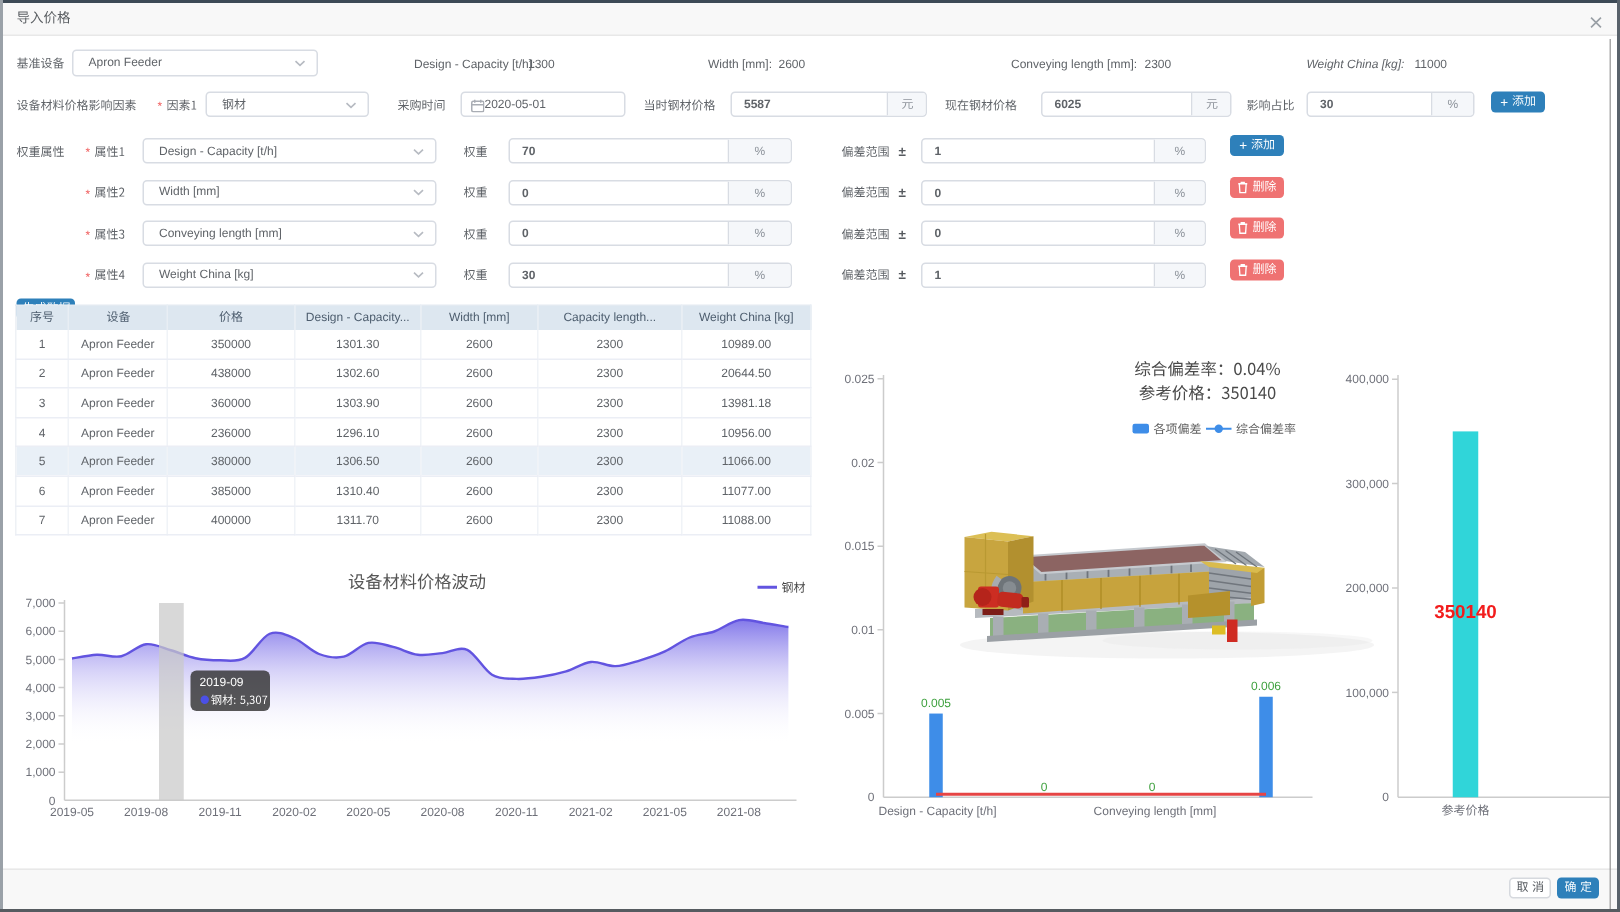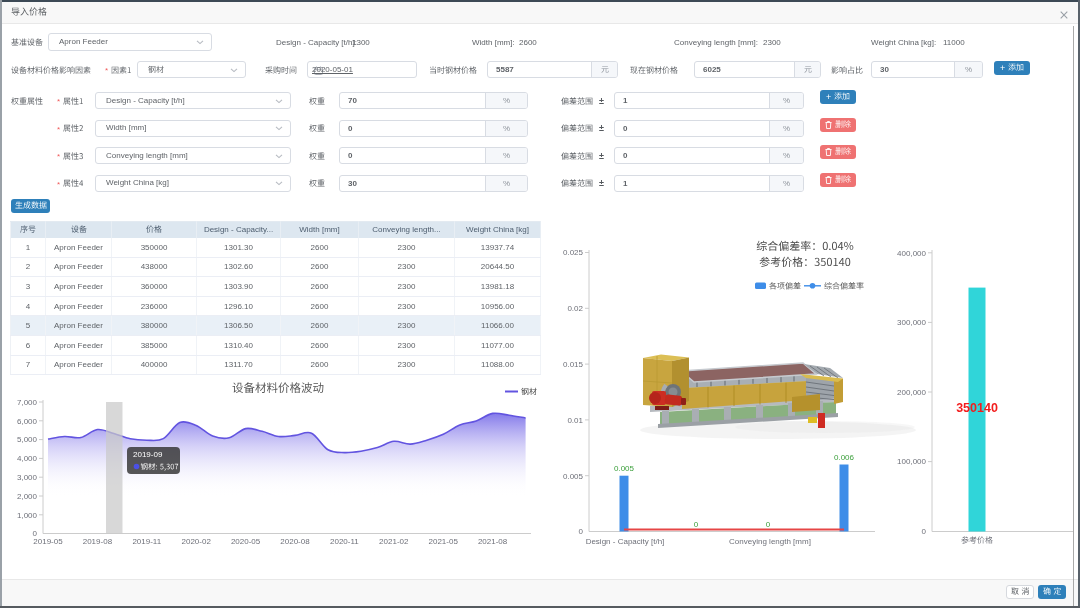--- a/index.html
+++ b/index.html
@@ -8,21 +8,21 @@
 .sel{position:absolute;background:#fff;border:1px solid #d8dce3;border-radius:3px;}
 .sel .t{position:absolute;left:10px;top:50%;transform:translateY(-50%);font-size:8px;color:#5f6368;white-space:nowrap;line-height:0;}
 .sel .tt{position:absolute;left:10px;top:50%;margin-top:-4.6px;font-size:8px;color:#5f6368;white-space:nowrap;}
 .sel .ch{position:absolute;right:7px;top:50%;margin-top:-2px;}
 .ig{position:absolute;border:1px solid #d8dce3;border-radius:3px;background:#fff;display:flex;}
 .ig .v{flex:1;font-size:8px;color:#5f6368;padding-left:8px;display:flex;align-items:center;font-weight:bold;}
 .ig .s{background:#f5f7fa;border-left:1px solid #d8dce3;color:#8d939b;font-size:8px;display:flex;align-items:center;justify-content:center;border-radius:0 2px 2px 0;}
 .btn{position:absolute;border-radius:3px;display:flex;align-items:center;justify-content:center;white-space:nowrap;}
 .bb{background:#2e80ba;color:#fff;}
 .br{background:#ef7272;color:#fff;}
-table.grid{position:absolute;left:10px;top:221px;border-collapse:collapse;table-layout:fixed;}
+table.grid{position:absolute;left:10px;top:203px;border-collapse:collapse;table-layout:fixed;}
 table.grid th{background:#dde7f0;font-weight:400;font-size:8px;color:#4d5d6e;height:16px;border-right:1px solid #e8eef4;border-top:1px solid #e3eaf1;padding:0;}
 table.grid td{font-size:8px;color:#5f6368;text-align:center;height:19.6px;border-right:1px solid #f0f3f7;border-bottom:1px solid #ebeef5;background:#fff;padding:0;}
 table.grid td:first-child,table.grid th:first-child{border-left:1px solid #eef1f5;}
 table.grid tr.hl td{background:#e9f0f7;}
 th svg,.lbl svg{vertical-align:top;}
 </style></head><body>
 <div class="abs" style="left:0;top:0;width:1080px;height:1.5px;background:#3d4a56;z-index:50;"></div>
 <div class="abs" style="left:0;top:0;width:1.5px;height:608px;background:#9aa1a8;z-index:50;"></div>
 <div class="abs" style="right:0;top:0;width:2px;height:608px;background:#59626b;z-index:50;"></div>
 <div class="abs" style="left:0;bottom:0;width:1080px;height:2px;background:#565b60;z-index:50;"></div>
@@ -42,21 +42,21 @@
     <svg class="ch" width="8" height="5" viewBox="0 0 8 5">
       <path d="M1 0.8 L4 3.6 L7 0.8" stroke="#b7bbc2" stroke-width="1.1" fill="none"></path>
     </svg>
   </div>
 <div class="txt" style="left:276px;top:37.5px;">Design - Capacity [t/h]:</div>
 <div class="txt" style="left:352px;top:37.5px;">1300</div>
 <div class="txt" style="left:472px;top:37.5px;">Width [mm]:</div>
 <div class="txt" style="left:519px;top:37.5px;">2600</div>
 <div class="txt" style="left:674px;top:37.5px;">Conveying length [mm]:</div>
 <div class="txt" style="left:763px;top:37.5px;">2300</div>
-<div class="txt" style="left:871px;top:37.5px;">Weight China [kg]:</div>
+<div class="txt" style="left:871px;top:37.5px;font-style:italic;">Weight China [kg]:</div>
 <div class="txt" style="left:943px;top:37.5px;">11000</div>
 <div class="lbl" style="left:11px;top:65.5px;"><svg width="80.0" height="9.3" viewBox="0 0 80.0 9.3">
       <path transform="translate(0 7.04)" d="M1 -6.2C1.4 -5.8 1.9 -5.3 2.2 -5L2.6 -5.4C2.3 -5.7 1.8 -6.2 1.4 -6.6ZM0.3 -4.2V-3.6H1.5V-0.8C1.5 -0.4 1.2 -0.1 1.1 0C1.2 0.1 1.3 0.3 1.4 0.5C1.5 0.3 1.7 0.2 3.2 -0.9C3.1 -1 3 -1.2 2.9 -1.4L2.1 -0.8V-4.2ZM3.9 -6.4V-5.5C3.9 -5 3.8 -4.3 2.7 -3.8C2.8 -3.7 3 -3.5 3.1 -3.4C4.2 -3.9 4.5 -4.8 4.5 -5.5V-5.9H5.9V-4.6C5.9 -4 6 -3.8 6.6 -3.8C6.7 -3.8 7.1 -3.8 7.2 -3.8C7.3 -3.8 7.5 -3.8 7.6 -3.8C7.6 -3.9 7.6 -4.2 7.6 -4.3C7.5 -4.3 7.3 -4.3 7.2 -4.3C7.1 -4.3 6.7 -4.3 6.6 -4.3C6.5 -4.3 6.5 -4.3 6.5 -4.6V-6.4ZM6.4 -2.6C6.2 -2 5.7 -1.5 5.2 -1C4.7 -1.5 4.2 -2 3.9 -2.6ZM3.1 -3.2V-2.6H3.5L3.4 -2.6C3.7 -1.8 4.2 -1.2 4.7 -0.7C4.1 -0.3 3.4 0 2.7 0.1C2.8 0.2 3 0.5 3 0.6C3.8 0.4 4.5 0.1 5.2 -0.3C5.8 0.1 6.5 0.5 7.3 0.7C7.4 0.5 7.6 0.3 7.7 0.1C6.9 0 6.2 -0.3 5.7 -0.7C6.3 -1.3 6.9 -2 7.2 -3L6.8 -3.2L6.7 -3.2ZM13.5 -5.5C13.1 -5.1 12.6 -4.7 12 -4.4C11.4 -4.7 11 -5 10.6 -5.4L10.7 -5.5ZM11 -6.7C10.6 -6 9.8 -5.2 8.6 -4.7C8.7 -4.6 8.9 -4.4 9 -4.3C9.5 -4.5 9.9 -4.8 10.2 -5C10.5 -4.7 10.9 -4.4 11.4 -4.2C10.4 -3.7 9.3 -3.5 8.2 -3.3C8.3 -3.2 8.5 -2.9 8.5 -2.8C9.7 -2.9 10.9 -3.3 12 -3.8C13 -3.3 14.2 -3 15.4 -2.9C15.5 -3 15.6 -3.3 15.8 -3.4C14.6 -3.5 13.6 -3.8 12.6 -4.2C13.4 -4.6 14 -5.2 14.5 -5.8L14.1 -6.1L14 -6H11.2C11.3 -6.2 11.5 -6.4 11.6 -6.6ZM10 -1H11.7V-0.1H10ZM10 -1.5V-2.3H11.7V-1.5ZM14 -1V-0.1H12.3V-1ZM14 -1.5H12.3V-2.3H14ZM9.4 -2.9V0.6H10V0.4H14V0.6H14.6V-2.9ZM22.2 -6.7V-5H19.8V-4.4H22C21.4 -3.2 20.4 -1.8 19.4 -1.1C19.5 -1 19.7 -0.8 19.8 -0.6C20.7 -1.3 21.6 -2.4 22.2 -3.6V-0.2C22.2 0 22.2 0 22 0C21.9 0 21.3 0 20.8 0C20.9 0.2 21 0.5 21 0.6C21.7 0.6 22.2 0.6 22.5 0.5C22.7 0.4 22.8 0.2 22.8 -0.2V-4.4H23.7V-5H22.8V-6.7ZM17.8 -6.7V-5H16.5V-4.4H17.7C17.4 -3.3 16.8 -2.1 16.2 -1.4C16.3 -1.2 16.5 -1 16.5 -0.8C17 -1.4 17.5 -2.3 17.8 -3.2V0.6H18.4V-3.5C18.8 -3.1 19.2 -2.5 19.3 -2.2L19.7 -2.7C19.5 -3 18.7 -3.9 18.4 -4.2V-4.4H19.5V-5H18.4V-6.7ZM24.4 -6.1C24.6 -5.5 24.8 -4.8 24.9 -4.3L25.3 -4.4C25.3 -4.9 25.1 -5.7 24.9 -6.2ZM27 -6.2C26.9 -5.7 26.7 -4.9 26.5 -4.4L26.9 -4.3C27.1 -4.8 27.3 -5.5 27.5 -6.1ZM28.1 -5.7C28.6 -5.5 29.1 -5 29.4 -4.7L29.7 -5.2C29.4 -5.5 28.9 -5.9 28.4 -6.2ZM27.7 -3.7C28.2 -3.5 28.8 -3 29.1 -2.8L29.4 -3.2C29.1 -3.5 28.5 -3.9 28 -4.1ZM24.4 -4V-3.5H25.5C25.2 -2.6 24.7 -1.5 24.2 -1C24.4 -0.8 24.5 -0.6 24.6 -0.4C25 -0.9 25.4 -1.8 25.7 -2.7V0.6H26.2V-2.7C26.5 -2.2 26.9 -1.6 27 -1.3L27.4 -1.8C27.3 -2 26.5 -3.1 26.2 -3.4V-3.5H27.5V-4H26.2V-6.7H25.7V-4ZM27.5 -1.6 27.6 -1.1 30.1 -1.5V0.6H30.7V-1.6L31.7 -1.8L31.6 -2.4L30.7 -2.2V-6.7H30.1V-2.1ZM37.8 -3.6V0.6H38.4V-3.6ZM35.5 -3.6V-2.5C35.5 -1.7 35.4 -0.5 34.3 0.3C34.4 0.4 34.6 0.6 34.7 0.7C36 -0.2 36.1 -1.6 36.1 -2.5V-3.6ZM36.8 -6.7C36.4 -5.7 35.5 -4.5 34.1 -3.7C34.2 -3.6 34.4 -3.4 34.4 -3.2C35.6 -3.9 36.4 -4.8 36.9 -5.7C37.6 -4.8 38.5 -3.9 39.3 -3.4C39.4 -3.5 39.6 -3.7 39.8 -3.8C38.8 -4.3 37.8 -5.3 37.2 -6.3L37.4 -6.6ZM34.1 -6.7C33.7 -5.5 33 -4.3 32.3 -3.5C32.4 -3.4 32.6 -3.1 32.6 -2.9C32.9 -3.2 33.1 -3.5 33.3 -3.8V0.6H33.9V-4.8C34.2 -5.4 34.5 -6 34.7 -6.5ZM44.6 -5.3H46.4C46.1 -4.8 45.8 -4.4 45.4 -4C45 -4.4 44.7 -4.8 44.5 -5.2ZM41.6 -6.7V-5H40.4V-4.4H41.5C41.3 -3.3 40.8 -2.1 40.2 -1.4C40.3 -1.3 40.5 -1 40.5 -0.9C40.9 -1.4 41.3 -2.3 41.6 -3.2V0.6H42.2V-3.4C42.4 -3 42.7 -2.6 42.8 -2.4L43.2 -2.8C43.1 -3.1 42.4 -3.8 42.2 -4.1V-4.4H43.1L42.9 -4.3C43 -4.2 43.3 -4 43.4 -3.9C43.6 -4.1 43.9 -4.4 44.2 -4.7C44.4 -4.3 44.7 -4 45 -3.6C44.3 -3 43.5 -2.6 42.7 -2.3C42.8 -2.2 43 -2 43.1 -1.8C43.3 -1.9 43.5 -2 43.7 -2.1V0.6H44.3V0.3H46.5V0.6H47.1V-2.2L47.4 -2C47.5 -2.2 47.7 -2.4 47.8 -2.5C47 -2.8 46.4 -3.1 45.8 -3.6C46.4 -4.2 46.8 -4.9 47.1 -5.7L46.7 -5.9L46.6 -5.9H44.9C45 -6.1 45.1 -6.3 45.2 -6.6L44.7 -6.7C44.3 -5.9 43.8 -5.1 43.2 -4.6V-5H42.2V-6.7ZM44.3 -0.2V-1.8H46.5V-0.2ZM44.1 -2.3C44.6 -2.5 45 -2.8 45.4 -3.2C45.8 -2.9 46.3 -2.6 46.8 -2.3ZM54.7 -6.6C54.3 -5.9 53.4 -5.2 52.7 -4.8C52.9 -4.7 53.1 -4.6 53.2 -4.4C53.9 -4.9 54.7 -5.6 55.3 -6.3ZM55 -4.4C54.5 -3.7 53.5 -3 52.7 -2.6C52.9 -2.5 53.1 -2.3 53.2 -2.2C54 -2.6 54.9 -3.4 55.5 -4.2ZM55.1 -2.1C54.6 -1.2 53.6 -0.3 52.5 0.1C52.6 0.2 52.8 0.4 52.9 0.6C54 0 55.1 -0.8 55.7 -1.9ZM49.5 -2.4H51.8V-1.8H49.5ZM51.3 -1C51.6 -0.6 51.9 -0.1 52.1 0.2L52.5 0C52.4 -0.3 52 -0.8 51.8 -1.2ZM49.4 -5.2H51.9V-4.7H49.4ZM49.4 -6H51.9V-5.5H49.4ZM48.9 -6.4V-4.3H52.5V-6.4ZM49.2 -1.1C49 -0.7 48.8 -0.3 48.4 0C48.6 0.1 48.8 0.2 48.9 0.3C49.2 0 49.5 -0.5 49.7 -1ZM50.2 -4.1C50.2 -4 50.3 -3.9 50.3 -3.7H48.5V-3.3H52.7V-3.7H51C50.9 -3.9 50.8 -4.1 50.7 -4.2ZM48.9 -2.9V-1.3H50.3V0C50.3 0.1 50.3 0.1 50.2 0.1C50.1 0.1 49.9 0.1 49.5 0.1C49.6 0.2 49.7 0.4 49.7 0.6C50.2 0.6 50.5 0.6 50.7 0.5C50.9 0.4 50.9 0.3 50.9 0V-1.3H52.4V-2.9ZM56.6 -6V-0.7H57.1V-1.5H58.6V-6ZM57.1 -5.4H58.1V-2H57.1ZM61 -6.7C60.9 -6.3 60.7 -5.8 60.6 -5.4H59.2V0.6H59.8V-4.8H62.9V-0.1C62.9 0 62.9 0.1 62.8 0.1C62.6 0.1 62.3 0.1 62 0.1C62 0.2 62.1 0.5 62.2 0.6C62.6 0.6 63 0.6 63.2 0.5C63.4 0.4 63.5 0.2 63.5 -0.1V-5.4H61.2C61.4 -5.7 61.5 -6.2 61.7 -6.6ZM60.8 -3.5H61.8V-1.7H60.8ZM60.4 -3.9V-0.8H60.8V-1.3H62.2V-3.9ZM67.8 -5.5C67.8 -5 67.8 -4.6 67.7 -4.2H65.7V-3.6H67.6C67.4 -2.5 67 -1.5 65.7 -1C65.8 -0.9 66 -0.7 66.1 -0.5C67.1 -1 67.7 -1.8 68 -2.7C68.7 -2 69.5 -1.2 69.9 -0.6L70.3 -1C69.9 -1.6 69 -2.5 68.1 -3.2L68.2 -3.6H70.3V-4.2H68.3C68.3 -4.6 68.4 -5 68.4 -5.5ZM64.7 -6.4V0.6H65.2V0.2H70.8V0.6H71.4V-6.4ZM65.2 -0.3V-5.8H70.8V-0.3ZM77.1 -0.7C77.8 -0.4 78.6 0.2 79 0.5L79.5 0.1C79.1 -0.2 78.2 -0.7 77.5 -1ZM74.3 -1C73.9 -0.6 73.1 -0.2 72.4 0.1C72.5 0.2 72.7 0.4 72.8 0.5C73.5 0.2 74.3 -0.3 74.9 -0.8ZM73.5 -2.4C73.7 -2.4 73.9 -2.4 75.5 -2.5C74.8 -2.2 74.2 -2 73.9 -1.9C73.4 -1.7 73 -1.6 72.8 -1.6C72.8 -1.5 72.9 -1.2 72.9 -1.1C73.1 -1.1 73.5 -1.2 75.8 -1.3V-0.1C75.8 0 75.8 0.1 75.7 0.1C75.5 0.1 75.1 0.1 74.6 0.1C74.7 0.2 74.8 0.4 74.8 0.6C75.4 0.6 75.8 0.6 76.1 0.5C76.3 0.4 76.4 0.3 76.4 0V-1.4L78.4 -1.5C78.6 -1.3 78.8 -1.1 78.9 -0.9L79.4 -1.3C79.1 -1.6 78.4 -2.2 77.8 -2.5L77.4 -2.2C77.6 -2.1 77.7 -2 77.9 -1.9L74.6 -1.7C75.7 -2.1 76.8 -2.5 77.9 -3.1L77.5 -3.5C77.2 -3.3 76.9 -3.2 76.6 -3L74.7 -2.9C75.1 -3.1 75.6 -3.3 76 -3.6L75.8 -3.7H79.6V-4.2H76.3V-4.7H78.8V-5.2H76.3V-5.7H79.2V-6.1H76.3V-6.7H75.7V-6.1H72.8V-5.7H75.7V-5.2H73.3V-4.7H75.7V-4.2H72.4V-3.7H75.2C74.7 -3.4 74.1 -3.1 73.9 -3C73.7 -2.9 73.5 -2.9 73.4 -2.9C73.4 -2.7 73.5 -2.5 73.5 -2.4Z" fill="#5f6368"></path>
     </svg></div>
 <div class="txt" style="left:105px;top:66px;color:#f05b5b;">*</div>
 <div class="lbl" style="left:111px;top:65.5px;"><svg width="20.4" height="9.3" viewBox="0 0 20.4 9.3">
       <path transform="translate(0 7.04)" d="M3.8 -5.5C3.8 -5 3.8 -4.6 3.7 -4.2H1.7V-3.6H3.6C3.4 -2.5 3 -1.5 1.7 -1C1.8 -0.9 2 -0.7 2.1 -0.5C3.1 -1 3.7 -1.8 4 -2.7C4.7 -2 5.5 -1.2 5.9 -0.6L6.3 -1C5.9 -1.6 5 -2.5 4.1 -3.2L4.2 -3.6H6.3V-4.2H4.3C4.3 -4.6 4.4 -5 4.4 -5.5ZM0.7 -6.4V0.6H1.2V0.2H6.8V0.6H7.4V-6.4ZM1.2 -0.3V-5.8H6.8V-0.3ZM13.1 -0.7C13.8 -0.4 14.6 0.2 15 0.5L15.5 0.1C15.1 -0.2 14.2 -0.7 13.5 -1ZM10.3 -1C9.9 -0.6 9.1 -0.2 8.4 0.1C8.5 0.2 8.7 0.4 8.8 0.5C9.5 0.2 10.3 -0.3 10.9 -0.8ZM9.5 -2.4C9.7 -2.4 9.9 -2.4 11.5 -2.5C10.8 -2.2 10.2 -2 9.9 -1.9C9.4 -1.7 9 -1.6 8.8 -1.6C8.8 -1.5 8.9 -1.2 8.9 -1.1C9.1 -1.1 9.5 -1.2 11.8 -1.3V-0.1C11.8 0 11.8 0.1 11.7 0.1C11.5 0.1 11.1 0.1 10.6 0.1C10.7 0.2 10.8 0.4 10.8 0.6C11.4 0.6 11.8 0.6 12.1 0.5C12.3 0.4 12.4 0.3 12.4 0V-1.4L14.4 -1.5C14.6 -1.3 14.8 -1.1 14.9 -0.9L15.4 -1.3C15.1 -1.6 14.4 -2.2 13.8 -2.5L13.4 -2.2C13.6 -2.1 13.7 -2 13.9 -1.9L10.6 -1.7C11.7 -2.1 12.8 -2.5 13.9 -3.1L13.5 -3.5C13.2 -3.3 12.9 -3.2 12.6 -3L10.7 -2.9C11.1 -3.1 11.6 -3.3 12 -3.6L11.8 -3.7H15.6V-4.2H12.3V-4.7H14.8V-5.2H12.3V-5.7H15.2V-6.1H12.3V-6.7H11.7V-6.1H8.8V-5.7H11.7V-5.2H9.3V-4.7H11.7V-4.2H8.4V-3.7H11.2C10.7 -3.4 10.1 -3.1 9.9 -3C9.7 -2.9 9.5 -2.9 9.4 -2.9C9.4 -2.7 9.5 -2.5 9.5 -2.4ZM16.7 0H19.9V-0.6H18.7V-5.9H18.2C17.9 -5.7 17.5 -5.5 17 -5.4V-5H18V-0.6H16.7Z" fill="#5f6368"></path>
     </svg></div>
 <div class="sel" style="left:137px;top:61px;width:109px;height:17px;">
     <span class="t"><svg width="16.0" height="9.3" viewBox="0 0 16.0 9.3">
@@ -69,21 +69,21 @@
 <div class="lbl" style="left:265px;top:65.5px;"><svg width="32.0" height="9.3" viewBox="0 0 32.0 9.3">
       <path transform="translate(0 7.04)" d="M6.4 -5.5C6.1 -4.9 5.6 -4.1 5.2 -3.5L5.7 -3.3C6.1 -3.8 6.6 -4.6 7 -5.3ZM1.1 -5C1.5 -4.5 1.8 -3.9 1.9 -3.5L2.5 -3.7C2.3 -4.1 2 -4.7 1.7 -5.2ZM3.3 -5.3C3.5 -4.8 3.7 -4.2 3.8 -3.8L4.4 -4C4.3 -4.4 4.1 -5 3.9 -5.5ZM6.6 -6.6C5.2 -6.4 2.8 -6.2 0.7 -6.1C0.8 -5.9 0.9 -5.7 0.9 -5.5C3 -5.6 5.5 -5.8 7.1 -6.1ZM0.5 -3V-2.4H3.2C2.5 -1.5 1.3 -0.6 0.3 -0.2C0.4 -0.1 0.6 0.2 0.7 0.3C1.8 -0.2 2.9 -1.1 3.7 -2.1V0.6H4.3V-2.1C5.1 -1.1 6.2 -0.2 7.3 0.3C7.4 0.2 7.6 -0.1 7.7 -0.2C6.7 -0.6 5.5 -1.5 4.8 -2.4H7.5V-3H4.3V-3.7H3.7V-3ZM9.7 -5.1V-3C9.7 -2 9.6 -0.6 8.3 0.2C8.4 0.3 8.6 0.5 8.6 0.6C10 -0.3 10.2 -1.8 10.2 -3V-5.1ZM10.1 -0.9C10.5 -0.5 11 0.1 11.2 0.5L11.6 0.2C11.4 -0.2 10.9 -0.8 10.5 -1.2ZM8.6 -6.2V-1.4H9.1V-5.7H10.8V-1.4H11.3V-6.2ZM12.6 -6.7C12.3 -5.7 11.9 -4.7 11.3 -4C11.5 -3.9 11.7 -3.8 11.8 -3.7C12.1 -4 12.3 -4.4 12.5 -4.9H14.9C14.8 -1.6 14.7 -0.3 14.4 -0.1C14.4 0 14.3 0.1 14.1 0.1C14 0.1 13.6 0.1 13.2 0C13.3 0.2 13.3 0.4 13.4 0.6C13.7 0.6 14.1 0.6 14.4 0.6C14.6 0.6 14.8 0.5 15 0.3C15.3 -0.1 15.4 -1.3 15.5 -5.1C15.5 -5.2 15.5 -5.5 15.5 -5.5H12.8C12.9 -5.8 13 -6.2 13.1 -6.6ZM13.4 -3.1C13.5 -2.8 13.6 -2.4 13.8 -2L12.4 -1.8C12.8 -2.5 13 -3.3 13.2 -4.1L12.7 -4.3C12.5 -3.4 12.2 -2.4 12 -2.1C11.9 -1.8 11.8 -1.6 11.7 -1.6C11.8 -1.5 11.8 -1.2 11.9 -1.1C12 -1.2 12.3 -1.2 13.9 -1.6C13.9 -1.4 14 -1.2 14 -1.1L14.5 -1.3C14.4 -1.7 14.1 -2.6 13.8 -3.2ZM19.8 -3.6C20.2 -3 20.8 -2.2 21 -1.7L21.5 -2C21.3 -2.5 20.7 -3.3 20.3 -3.9ZM18.6 -3.2V-1.4H17.2V-3.2ZM18.6 -3.8H17.2V-5.5H18.6ZM16.6 -6V-0.2H17.2V-0.8H19.2V-6ZM22.1 -6.7V-5.1H19.5V-4.5H22.1V-0.3C22.1 -0.1 22 0 21.9 0C21.7 0 21.1 0 20.5 -0.1C20.6 0.1 20.7 0.4 20.7 0.6C21.5 0.6 22 0.6 22.3 0.4C22.6 0.4 22.7 0.2 22.7 -0.3V-4.5H23.7V-5.1H22.7V-6.7ZM24.7 -4.9V0.6H25.3V-4.9ZM24.8 -6.3C25.2 -6 25.6 -5.5 25.8 -5.2L26.3 -5.5C26.1 -5.8 25.7 -6.3 25.3 -6.6ZM27 -2.4H29V-1.3H27ZM27 -3.9H29V-2.9H27ZM26.5 -4.4V-0.8H29.5V-4.4ZM26.8 -6.3V-5.7H30.7V-0.1C30.7 0 30.7 0 30.6 0.1C30.4 0.1 30.1 0.1 29.8 0C29.9 0.2 29.9 0.5 30 0.6C30.5 0.6 30.8 0.6 31 0.5C31.2 0.4 31.3 0.2 31.3 -0.1V-6.3Z" fill="#5f6368"></path>
     </svg></div>
 <div class="sel" style="left:307px;top:61px;width:110px;height:17px;">
     <svg style="position:absolute;left:6px;top:4px;" width="9" height="9" viewBox="0 0 9 9">
       <rect x="0.5" y="1.5" width="8" height="7" rx="1" fill="none" stroke="#a9adb4"></rect>
       <line x1="2.5" y1="0.5" x2="2.5" y2="2.5" stroke="#a9adb4"></line>
       <line x1="6.5" y1="0.5" x2="6.5" y2="2.5" stroke="#a9adb4"></line>
       <line x1="0.5" y1="3.8" x2="8.5" y2="3.8" stroke="#a9adb4"></line>
     </svg>
-    <span class="tt" style="left:4px;text-decoration:underline;">2020-05-01</span>
+    <span class="tt" style="left:15px;">2020-05-01</span>
   </div>
 <div class="lbl" style="left:429px;top:65.5px;"><svg width="48.0" height="9.3" viewBox="0 0 48.0 9.3">
       <path transform="translate(0 7.04)" d="M1 -6.2C1.4 -5.6 1.8 -4.8 2 -4.3L2.6 -4.6C2.4 -5.1 2 -5.8 1.5 -6.4ZM6.4 -6.4C6.2 -5.8 5.7 -5 5.4 -4.4L5.9 -4.2C6.3 -4.8 6.7 -5.5 7.1 -6.2ZM0.9 -0.3V0.3H6.3V0.6H7V-3.9H4.3V-6.7H3.7V-3.9H1.1V-3.3H6.3V-2.1H1.3V-1.6H6.3V-0.3ZM11.8 -3.6C12.2 -3 12.8 -2.2 13 -1.7L13.5 -2C13.3 -2.5 12.7 -3.3 12.3 -3.9ZM10.6 -3.2V-1.4H9.2V-3.2ZM10.6 -3.8H9.2V-5.5H10.6ZM8.6 -6V-0.2H9.2V-0.8H11.2V-6ZM14.1 -6.7V-5.1H11.5V-4.5H14.1V-0.3C14.1 -0.1 14 0 13.9 0C13.7 0 13.1 0 12.5 -0.1C12.6 0.1 12.7 0.4 12.7 0.6C13.5 0.6 14 0.6 14.3 0.4C14.6 0.4 14.7 0.2 14.7 -0.3V-4.5H15.7V-5.1H14.7V-6.7ZM17.4 -6.7C17.1 -6 16.7 -5.2 16.3 -4.8C16.4 -4.6 16.5 -4.3 16.6 -4.2C16.8 -4.5 17.1 -4.8 17.3 -5.2H19.2V-5.8H17.6C17.7 -6 17.8 -6.3 17.9 -6.5ZM17.5 0.6C17.7 0.5 17.9 0.3 19.2 -0.4C19.2 -0.5 19.1 -0.7 19.1 -0.9L18.2 -0.4V-2.2H19.2V-2.8H18.2V-3.8H19.1V-4.4H16.9V-3.8H17.6V-2.8H16.5V-2.2H17.6V-0.4C17.6 -0.1 17.4 0 17.3 0.1C17.4 0.2 17.5 0.4 17.5 0.6ZM19.4 -6.3V0.6H20V-5.8H22.9V-0.2C22.9 0 22.8 0 22.7 0C22.6 0 22.2 0 21.8 0C21.9 0.1 22 0.4 22 0.5C22.6 0.5 22.9 0.5 23.1 0.4C23.3 0.3 23.4 0.2 23.4 -0.2V-6.3ZM22 -5.5C21.8 -4.8 21.7 -4.2 21.4 -3.5C21.2 -4 20.9 -4.5 20.6 -5L20.2 -4.8C20.5 -4.2 20.9 -3.5 21.2 -2.9C20.9 -2 20.5 -1.2 20 -0.6C20.2 -0.6 20.4 -0.4 20.5 -0.3C20.9 -0.9 21.2 -1.6 21.5 -2.3C21.8 -1.7 22 -1.2 22.2 -0.8L22.6 -1C22.4 -1.6 22.1 -2.2 21.8 -2.9C22 -3.7 22.3 -4.5 22.5 -5.4ZM30.2 -6.7V-5H27.8V-4.4H30C29.4 -3.2 28.4 -1.8 27.4 -1.1C27.5 -1 27.7 -0.8 27.8 -0.6C28.7 -1.3 29.6 -2.4 30.2 -3.6V-0.2C30.2 0 30.2 0 30 0C29.9 0 29.3 0 28.8 0C28.9 0.2 29 0.5 29 0.6C29.7 0.6 30.2 0.6 30.5 0.5C30.7 0.4 30.8 0.2 30.8 -0.2V-4.4H31.7V-5H30.8V-6.7ZM25.8 -6.7V-5H24.5V-4.4H25.7C25.4 -3.3 24.8 -2.1 24.2 -1.4C24.3 -1.2 24.5 -1 24.5 -0.8C25 -1.4 25.5 -2.3 25.8 -3.2V0.6H26.4V-3.5C26.8 -3.1 27.2 -2.5 27.3 -2.2L27.7 -2.7C27.5 -3 26.7 -3.9 26.4 -4.2V-4.4H27.5V-5H26.4V-6.7ZM37.8 -3.6V0.6H38.4V-3.6ZM35.5 -3.6V-2.5C35.5 -1.7 35.4 -0.5 34.3 0.3C34.4 0.4 34.6 0.6 34.7 0.7C36 -0.2 36.1 -1.6 36.1 -2.5V-3.6ZM36.8 -6.7C36.4 -5.7 35.5 -4.5 34.1 -3.7C34.2 -3.6 34.4 -3.4 34.4 -3.2C35.6 -3.9 36.4 -4.8 36.9 -5.7C37.6 -4.8 38.5 -3.9 39.3 -3.4C39.4 -3.5 39.6 -3.7 39.8 -3.8C38.8 -4.3 37.8 -5.3 37.2 -6.3L37.4 -6.6ZM34.1 -6.7C33.7 -5.5 33 -4.3 32.3 -3.5C32.4 -3.4 32.6 -3.1 32.6 -2.9C32.9 -3.2 33.1 -3.5 33.3 -3.8V0.6H33.9V-4.8C34.2 -5.4 34.5 -6 34.7 -6.5ZM44.6 -5.3H46.4C46.1 -4.8 45.8 -4.4 45.4 -4C45 -4.4 44.7 -4.8 44.5 -5.2ZM41.6 -6.7V-5H40.4V-4.4H41.5C41.3 -3.3 40.8 -2.1 40.2 -1.4C40.3 -1.3 40.5 -1 40.5 -0.9C40.9 -1.4 41.3 -2.3 41.6 -3.2V0.6H42.2V-3.4C42.4 -3 42.7 -2.6 42.8 -2.4L43.2 -2.8C43.1 -3.1 42.4 -3.8 42.2 -4.1V-4.4H43.1L42.9 -4.3C43 -4.2 43.3 -4 43.4 -3.9C43.6 -4.1 43.9 -4.4 44.2 -4.7C44.4 -4.3 44.7 -4 45 -3.6C44.3 -3 43.5 -2.6 42.7 -2.3C42.8 -2.2 43 -2 43.1 -1.8C43.3 -1.9 43.5 -2 43.7 -2.1V0.6H44.3V0.3H46.5V0.6H47.1V-2.2L47.4 -2C47.5 -2.2 47.7 -2.4 47.8 -2.5C47 -2.8 46.4 -3.1 45.8 -3.6C46.4 -4.2 46.8 -4.9 47.1 -5.7L46.7 -5.9L46.6 -5.9H44.9C45 -6.1 45.1 -6.3 45.2 -6.6L44.7 -6.7C44.3 -5.9 43.8 -5.1 43.2 -4.6V-5H42.2V-6.7ZM44.3 -0.2V-1.8H46.5V-0.2ZM44.1 -2.3C44.6 -2.5 45 -2.8 45.4 -3.2C45.8 -2.9 46.3 -2.6 46.8 -2.3Z" fill="#5f6368"></path>
     </svg></div>
 <div class="ig" style="left:487px;top:61px;width:131px;height:17px;">
     <div class="v">5587</div>
     <div class="s" style="width:26px;">
       <svg width="8.0" height="9.3" viewBox="0 0 8.0 9.3">
         <path transform="translate(0 7.04)" d="M1.2 -6.1V-5.5H6.9V-6.1ZM0.5 -3.9V-3.3H2.5C2.4 -1.8 2.1 -0.5 0.4 0.2C0.5 0.3 0.7 0.5 0.8 0.6C2.6 -0.1 3 -1.5 3.2 -3.3H4.7V-0.4C4.7 0.3 4.9 0.5 5.6 0.5C5.7 0.5 6.6 0.5 6.7 0.5C7.4 0.5 7.6 0.1 7.7 -1.3C7.5 -1.3 7.2 -1.4 7.1 -1.5C7.1 -0.3 7 -0.1 6.7 -0.1C6.5 -0.1 5.8 -0.1 5.6 -0.1C5.3 -0.1 5.3 -0.1 5.3 -0.4V-3.3H7.5V-3.9Z" fill="#8d939b"></path>
       </svg>
@@ -261,31 +261,31 @@
             <path transform="translate(0 7.04)" d="M3 -3.5C3.5 -3.3 4.1 -3 4.7 -2.7H1.8V-2.2H4.3V-0.1C4.3 0.1 4.3 0.1 4.1 0.1C4 0.1 3.4 0.1 2.9 0.1C2.9 0.3 3 0.5 3.1 0.6C3.8 0.6 4.3 0.6 4.6 0.6C4.8 0.5 4.9 0.3 4.9 -0.1V-2.2H6.7C6.4 -1.8 6.1 -1.4 5.8 -1.2L6.3 -0.9C6.7 -1.3 7.2 -2 7.6 -2.5L7.2 -2.7L7.1 -2.7H5.6L5.6 -2.8C5.5 -2.8 5.3 -3 5 -3.1C5.7 -3.4 6.4 -3.9 6.9 -4.4L6.5 -4.7L6.3 -4.7H2.3V-4.2H5.8C5.4 -3.9 5 -3.6 4.5 -3.3C4.1 -3.5 3.7 -3.7 3.3 -3.8ZM3.8 -6.6C3.9 -6.4 4 -6.1 4.1 -5.8H1V-3.6C1 -2.4 0.9 -0.8 0.2 0.3C0.4 0.4 0.6 0.6 0.8 0.7C1.4 -0.6 1.5 -2.4 1.5 -3.6V-5.3H7.6V-5.8H4.8C4.7 -6.1 4.5 -6.5 4.3 -6.8ZM10.1 -5.9H13.9V-4.8H10.1ZM9.5 -6.4V-4.2H14.5V-6.4ZM8.5 -3.5V-3H10.2C10 -2.5 9.8 -1.9 9.6 -1.5H13.8C13.7 -0.6 13.5 -0.2 13.3 0C13.2 0.1 13.1 0.1 12.9 0.1C12.7 0.1 12.1 0.1 11.6 0C11.7 0.2 11.7 0.4 11.8 0.6C12.3 0.6 12.8 0.6 13.1 0.6C13.4 0.6 13.6 0.6 13.8 0.4C14.1 0.1 14.3 -0.5 14.5 -1.8C14.5 -1.9 14.5 -2.1 14.5 -2.1H10.5L10.8 -3H15.5V-3.5Z" fill="#4d5d6e"></path>
           </svg></th>
         <th><svg width="16.0" height="9.3" viewBox="0 0 16.0 9.3">
             <path transform="translate(0 7.04)" d="M1 -6.2C1.4 -5.8 1.9 -5.3 2.2 -5L2.6 -5.4C2.3 -5.7 1.8 -6.2 1.4 -6.6ZM0.3 -4.2V-3.6H1.5V-0.8C1.5 -0.4 1.2 -0.1 1.1 0C1.2 0.1 1.3 0.3 1.4 0.5C1.5 0.3 1.7 0.2 3.2 -0.9C3.1 -1 3 -1.2 2.9 -1.4L2.1 -0.8V-4.2ZM3.9 -6.4V-5.5C3.9 -5 3.8 -4.3 2.7 -3.8C2.8 -3.7 3 -3.5 3.1 -3.4C4.2 -3.9 4.5 -4.8 4.5 -5.5V-5.9H5.9V-4.6C5.9 -4 6 -3.8 6.6 -3.8C6.7 -3.8 7.1 -3.8 7.2 -3.8C7.3 -3.8 7.5 -3.8 7.6 -3.8C7.6 -3.9 7.6 -4.2 7.6 -4.3C7.5 -4.3 7.3 -4.3 7.2 -4.3C7.1 -4.3 6.7 -4.3 6.6 -4.3C6.5 -4.3 6.5 -4.3 6.5 -4.6V-6.4ZM6.4 -2.6C6.2 -2 5.7 -1.5 5.2 -1C4.7 -1.5 4.2 -2 3.9 -2.6ZM3.1 -3.2V-2.6H3.5L3.4 -2.6C3.7 -1.8 4.2 -1.2 4.7 -0.7C4.1 -0.3 3.4 0 2.7 0.1C2.8 0.2 3 0.5 3 0.6C3.8 0.4 4.5 0.1 5.2 -0.3C5.8 0.1 6.5 0.5 7.3 0.7C7.4 0.5 7.6 0.3 7.7 0.1C6.9 0 6.2 -0.3 5.7 -0.7C6.3 -1.3 6.9 -2 7.2 -3L6.8 -3.2L6.7 -3.2ZM13.5 -5.5C13.1 -5.1 12.6 -4.7 12 -4.4C11.4 -4.7 11 -5 10.6 -5.4L10.7 -5.5ZM11 -6.7C10.6 -6 9.8 -5.2 8.6 -4.7C8.7 -4.6 8.9 -4.4 9 -4.3C9.5 -4.5 9.9 -4.8 10.2 -5C10.5 -4.7 10.9 -4.4 11.4 -4.2C10.4 -3.7 9.3 -3.5 8.2 -3.3C8.3 -3.2 8.5 -2.9 8.5 -2.8C9.7 -2.9 10.9 -3.3 12 -3.8C13 -3.3 14.2 -3 15.4 -2.9C15.5 -3 15.6 -3.3 15.8 -3.4C14.6 -3.5 13.6 -3.8 12.6 -4.2C13.4 -4.6 14 -5.2 14.5 -5.8L14.1 -6.1L14 -6H11.2C11.3 -6.2 11.5 -6.4 11.6 -6.6ZM10 -1H11.7V-0.1H10ZM10 -1.5V-2.3H11.7V-1.5ZM14 -1V-0.1H12.3V-1ZM14 -1.5H12.3V-2.3H14ZM9.4 -2.9V0.6H10V0.4H14V0.6H14.6V-2.9Z" fill="#4d5d6e"></path>
           </svg></th>
         <th><svg width="16.0" height="9.3" viewBox="0 0 16.0 9.3">
             <path transform="translate(0 7.04)" d="M5.8 -3.6V0.6H6.4V-3.6ZM3.5 -3.6V-2.5C3.5 -1.7 3.4 -0.5 2.3 0.3C2.4 0.4 2.6 0.6 2.7 0.7C4 -0.2 4.1 -1.6 4.1 -2.5V-3.6ZM4.8 -6.7C4.4 -5.7 3.5 -4.5 2.1 -3.7C2.2 -3.6 2.4 -3.4 2.4 -3.2C3.6 -3.9 4.4 -4.8 4.9 -5.7C5.6 -4.8 6.5 -3.9 7.3 -3.4C7.4 -3.5 7.6 -3.7 7.8 -3.8C6.8 -4.3 5.8 -5.3 5.2 -6.3L5.4 -6.6ZM2.1 -6.7C1.7 -5.5 1 -4.3 0.3 -3.5C0.4 -3.4 0.6 -3.1 0.6 -2.9C0.9 -3.2 1.1 -3.5 1.3 -3.8V0.6H1.9V-4.8C2.2 -5.4 2.5 -6 2.7 -6.5ZM12.6 -5.3H14.4C14.1 -4.8 13.8 -4.4 13.4 -4C13 -4.4 12.7 -4.8 12.5 -5.2ZM9.6 -6.7V-5H8.4V-4.4H9.5C9.3 -3.3 8.8 -2.1 8.2 -1.4C8.3 -1.3 8.5 -1 8.5 -0.9C8.9 -1.4 9.3 -2.3 9.6 -3.2V0.6H10.2V-3.4C10.4 -3 10.7 -2.6 10.8 -2.4L11.2 -2.8C11.1 -3.1 10.4 -3.8 10.2 -4.1V-4.4H11.1L10.9 -4.3C11 -4.2 11.3 -4 11.4 -3.9C11.6 -4.1 11.9 -4.4 12.2 -4.7C12.4 -4.3 12.7 -4 13 -3.6C12.3 -3 11.5 -2.6 10.7 -2.3C10.8 -2.2 11 -2 11.1 -1.8C11.3 -1.9 11.5 -2 11.7 -2.1V0.6H12.3V0.3H14.5V0.6H15.1V-2.2L15.4 -2C15.5 -2.2 15.7 -2.4 15.8 -2.5C15 -2.8 14.4 -3.1 13.8 -3.6C14.4 -4.2 14.8 -4.9 15.1 -5.7L14.7 -5.9L14.6 -5.9H12.9C13 -6.1 13.1 -6.3 13.2 -6.6L12.7 -6.7C12.3 -5.9 11.8 -5.1 11.2 -4.6V-5H10.2V-6.7ZM12.3 -0.2V-1.8H14.5V-0.2ZM12.1 -2.3C12.6 -2.5 13 -2.8 13.4 -3.2C13.8 -2.9 14.3 -2.6 14.8 -2.3Z" fill="#4d5d6e"></path>
           </svg></th>
         <th>Design - Capacity...</th>
         <th>Width [mm]</th>
-        <th>Conveying length...</th>
+        <th>Capacity length...</th>
         <th>Weight China [kg]</th>
       </tr>
 <tr>
         <td>1</td>
         <td>Apron Feeder</td>
         <td>350000</td>
         <td>1301.30</td>
         <td>2600</td>
         <td>2300</td>
-        <td>13937.74</td>
+        <td>10989.00</td>
       </tr>
 <tr>
         <td>2</td>
         <td>Apron Feeder</td>
         <td>438000</td>
         <td>1302.60</td>
         <td>2600</td>
         <td>2300</td>
         <td>20644.50</td>
       </tr>

